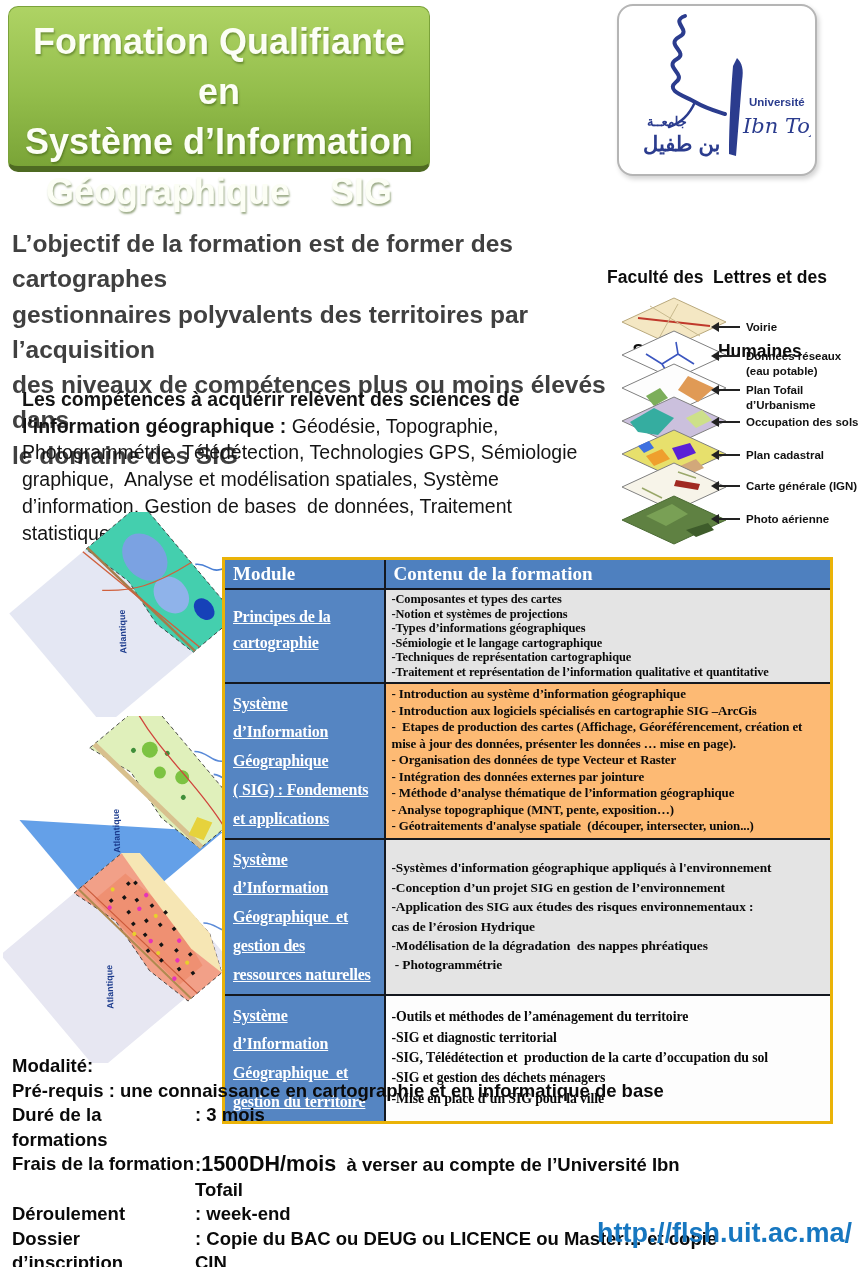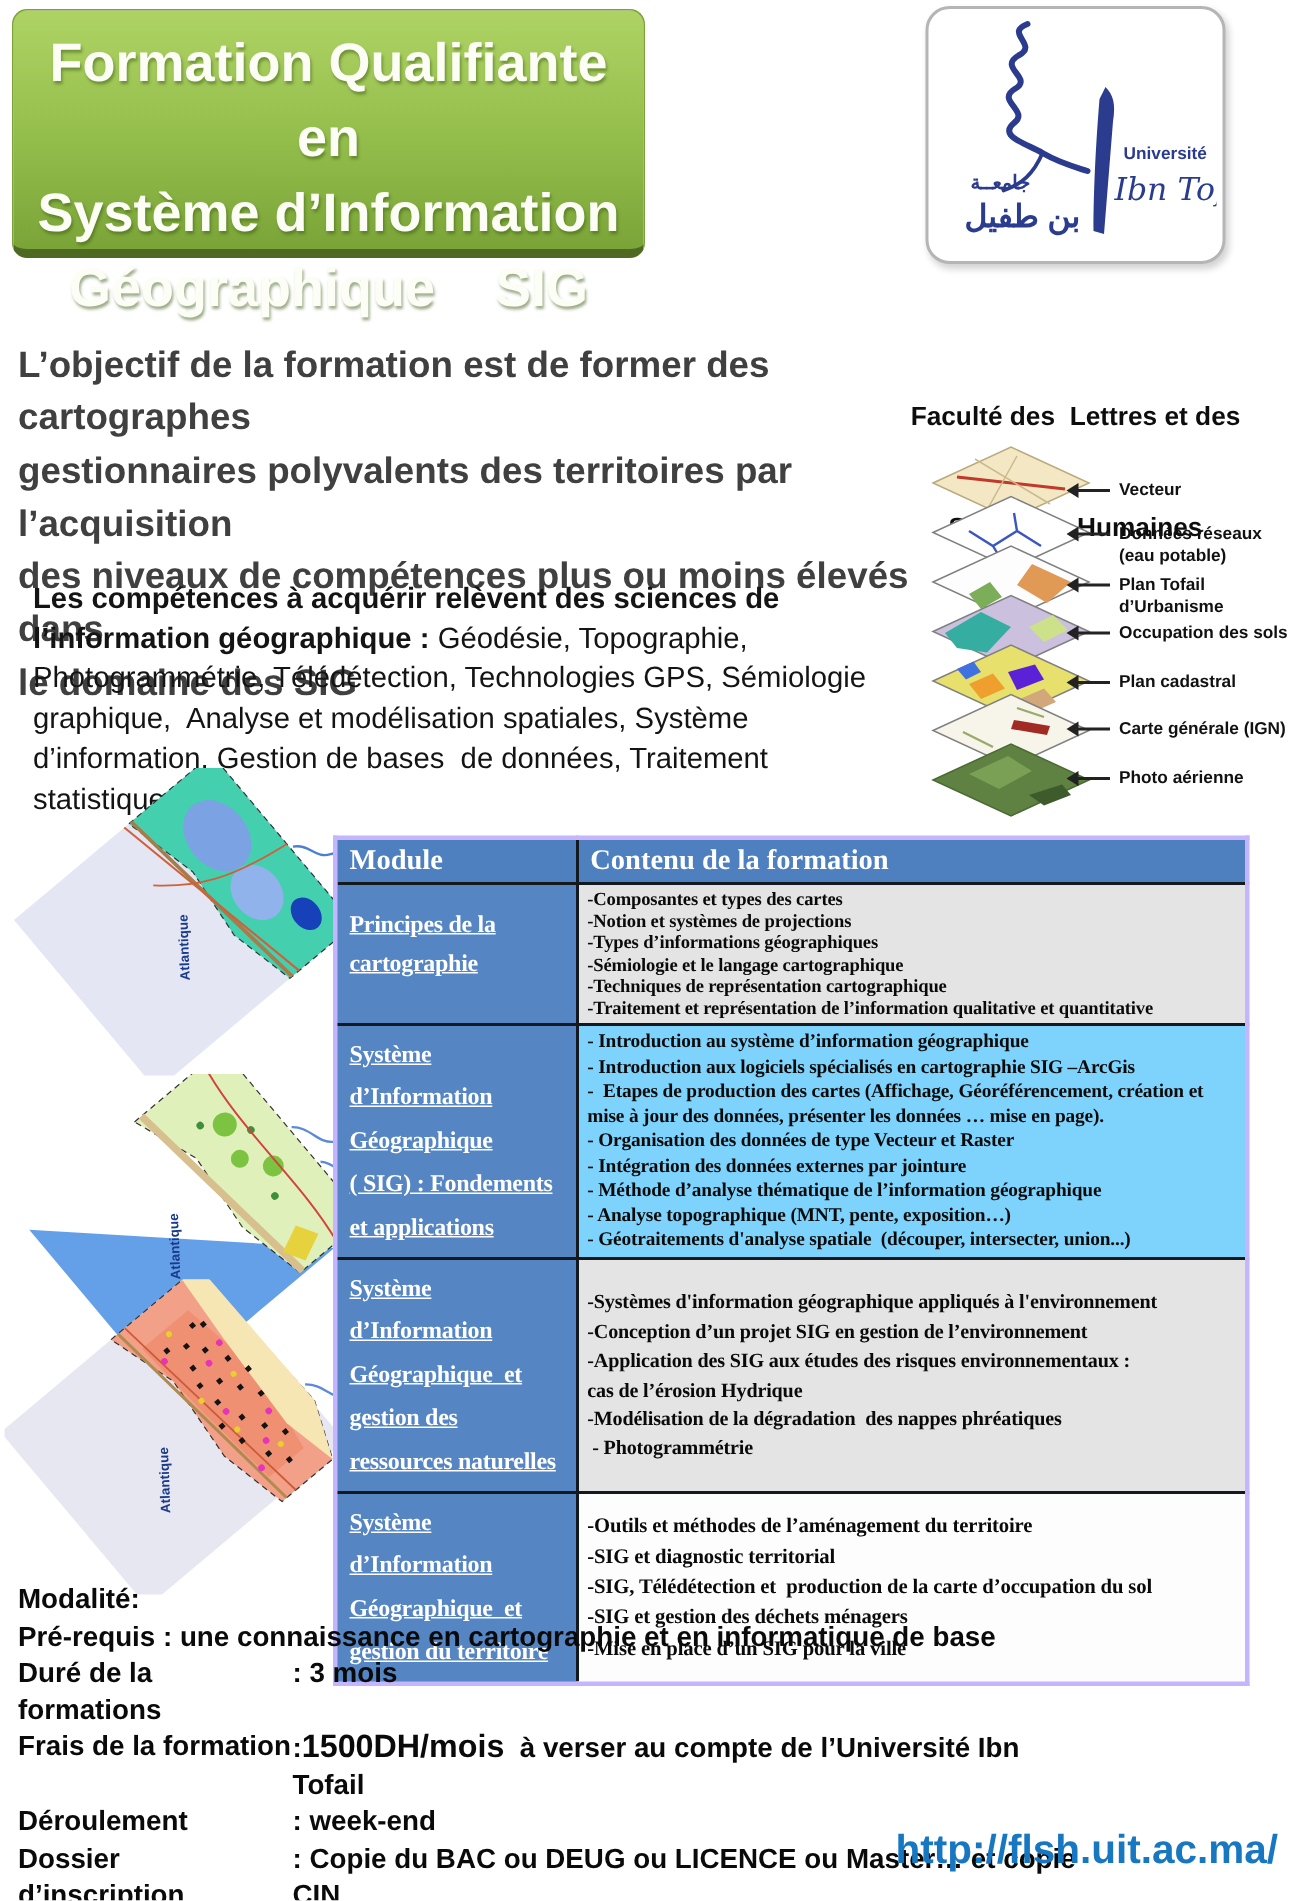--- a/index.html
+++ b/index.html
@@ -36,32 +36,32 @@
   .layer-label{font-size:11.5px;font-weight:bold;color:#111;line-height:1.3;white-space:pre-wrap;}
 
   
   .map{position:absolute;}
   .map-a{left:5px;top:512px;}
   .map-b{left:15px;top:716px;}
   .map-c{left:3px;top:853px;}
 
   
   .modules-table{position:absolute;left:222px;top:557px;width:611px;border-collapse:collapse;
-                 table-layout:fixed;font-family:"Liberation Serif",serif;border:3px solid #c4b5fd;}
+                 table-layout:fixed;font-family:"Liberation Serif",serif;border:3px solid #eab308;}
   .modules-table col.c1{width:161px;}
   .modules-table th,.modules-table td{border:2px solid #14181f;}
   .modules-table thead th{background:#4e80bf;color:#fff;font-size:19px;text-align:left;
                           padding:2px 8px;height:24px;font-weight:bold;}
   td.module{background:#5585c2;color:#fff;font-weight:bold;font-size:16px;line-height:1.8;
             padding:6px 3px 4px 8px;vertical-align:top;white-space:pre-wrap;letter-spacing:-0.2px;text-decoration:underline;}
   tr.r1 td.module{padding-top:14px;line-height:1.6;}
   td.content{padding:2px 3px 2px 6px;font-weight:bold;color:#0a0a0a;vertical-align:middle;}
   .item{white-space:pre-wrap;letter-spacing:-0.1px;}
   tr.r1{height:93px;}  tr.r1 td.content{background:#e4e4e4;font-size:12.4px;line-height:14.6px;}
-  tr.r2{height:152px;} tr.r2 td.content{background:#7dd3fc;font-size:12.9px;line-height:16.5px;}
+  tr.r2{height:152px;} tr.r2 td.content{background:#fdba74;font-size:12.9px;line-height:16.5px;}
   tr.r3{height:121px;} tr.r3 td.content{background:#e4e4e4;font-size:13.4px;line-height:19.4px;}
   tr.r4{height:103px;} tr.r4 td.content{background:#fdfdfd;font-size:13.8px;line-height:20.4px;}
 
   
   .modalites{position:absolute;left:12px;top:1054px;width:720px;font-weight:bold;font-size:18.5px;color:#0a0a0a;}
   .mod-line{line-height:24.5px;white-space:pre-wrap;}
   .mod-row{display:flex;line-height:24.5px;}
   .mod-label{flex:0 0 183px;white-space:pre-wrap;}
   .mod-value{white-space:pre-wrap;}
   .frais-big{font-size:21.5px;font-family:"Liberation Sans",sans-serif;}
@@ -131,21 +131,21 @@
       <polygon points="58,184 82,188 80,194 56,190" fill="#a12a22"></polygon>
       <path d="M24,192 L44,202 M60,176 L78,182" stroke="#9aa86a" stroke-width="1.5" fill="none"></path>
 
       <polygon points="4,224 56,200 108,224 56,248" fill="#5f8142" stroke="#4a6a33" stroke-width="1"></polygon>
       <polygon points="28,220 54,208 70,218 48,230" fill="#79a055"></polygon>
       <polygon points="68,234 90,227 96,234 78,241" fill="#3e5c2b"></polygon>
     </svg>
 
     <div class="layer-row" style="top:24px">
       <span class="layer-arrow"></span>
-      <span class="layer-label">Vecteur</span>
+      <span class="layer-label">Voirie</span>
     </div>
     <div class="layer-row" style="top:53px">
       <span class="layer-arrow"></span>
       <span class="layer-label">Données réseaux
 (eau potable)</span>
     </div>
     <div class="layer-row" style="top:87px">
       <span class="layer-arrow"></span>
       <span class="layer-label">Plan Tofail d’Urbanisme</span>
     </div>

